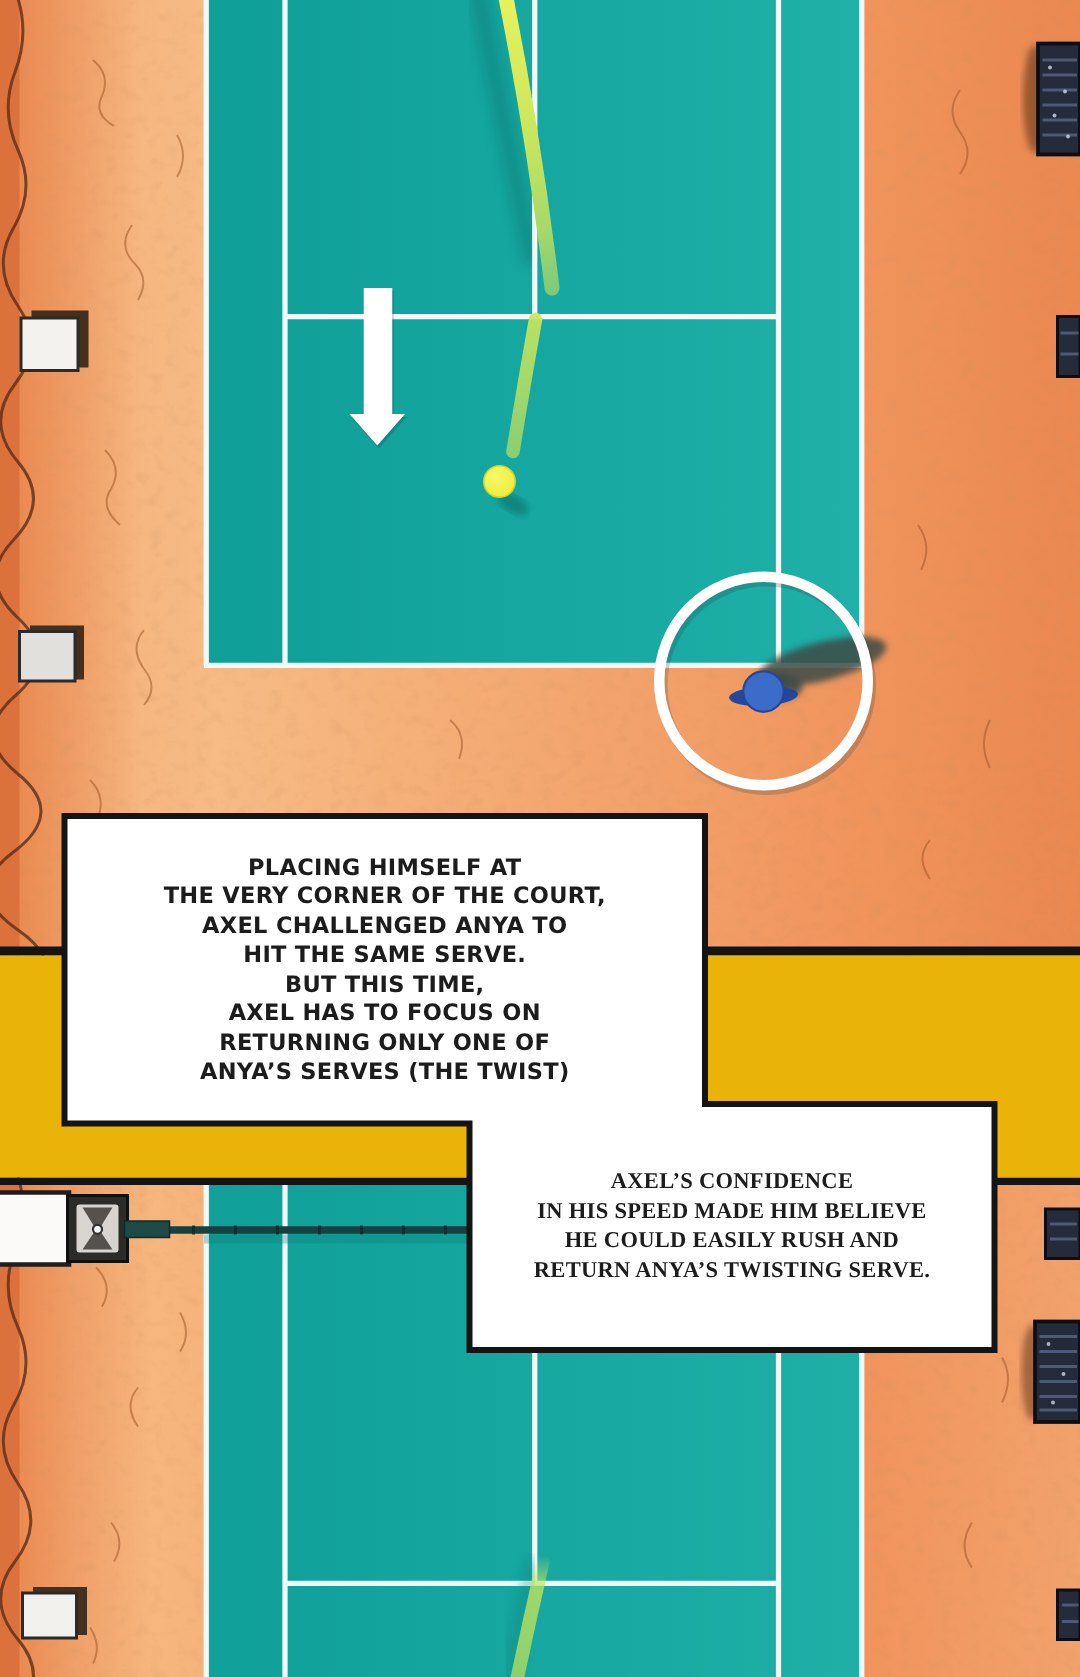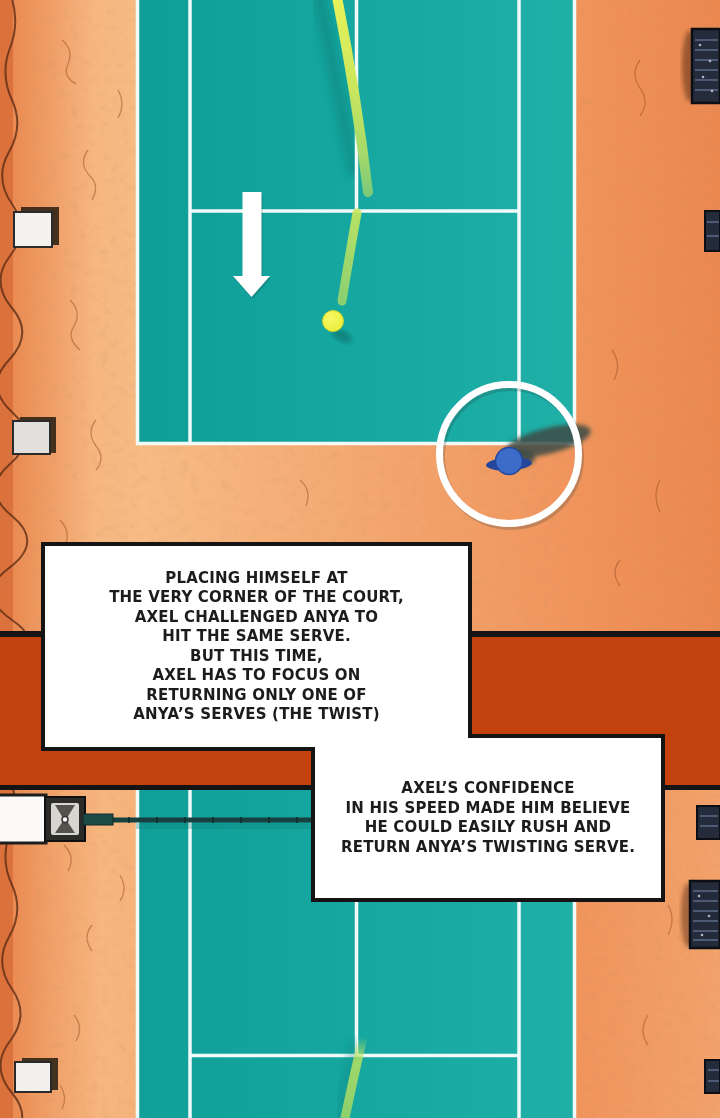--- a/index.html
+++ b/index.html
@@ -1,26 +1,26 @@
 <!DOCTYPE html>
 <html><head>
 <meta charset="utf-8">
 <style>
   html,body{margin:0;padding:0;background:#888;}
-  .page{position:relative;width:720px;height:1118px;background:#c2410c;overflow:hidden;
+  .page{position:relative;width:720px;height:1118px;background:#eab308;overflow:hidden;
         font-family:"DejaVu Sans", sans-serif;}
   .panel{position:absolute;left:0;display:block;}
   #panel1{top:0;}
   #panel2{top:785px;}
   .bubble-layer{position:absolute;left:0;top:0;z-index:20;pointer-events:none;}
   .narration{position:absolute;z-index:30;display:flex;align-items:center;justify-content:center;
              text-align:center;font-weight:bold;font-size:15px;line-height:19.5px;
              letter-spacing:.2px;color:#1c1c1c;white-space:pre-line;}
   #n1{left:43px;top:544px;width:427px;height:205px;}
-  #n2{left:313px;top:736px;width:350px;height:164px;}
+  #n2{left:313px;top:736px;width:350px;height:164px;font-family:Liberation Serif, serif;}
 </style>
 </head>
 <body>
 
 <div class="page">
 
   <svg id="panel1" class="panel" width="720" height="637" viewBox="0 0 720 637">
     <defs>
       <linearGradient id="ground1" x1="0" y1="0" x2="1" y2="0">
         <stop offset="0" stop-color="#e8844b"></stop>

